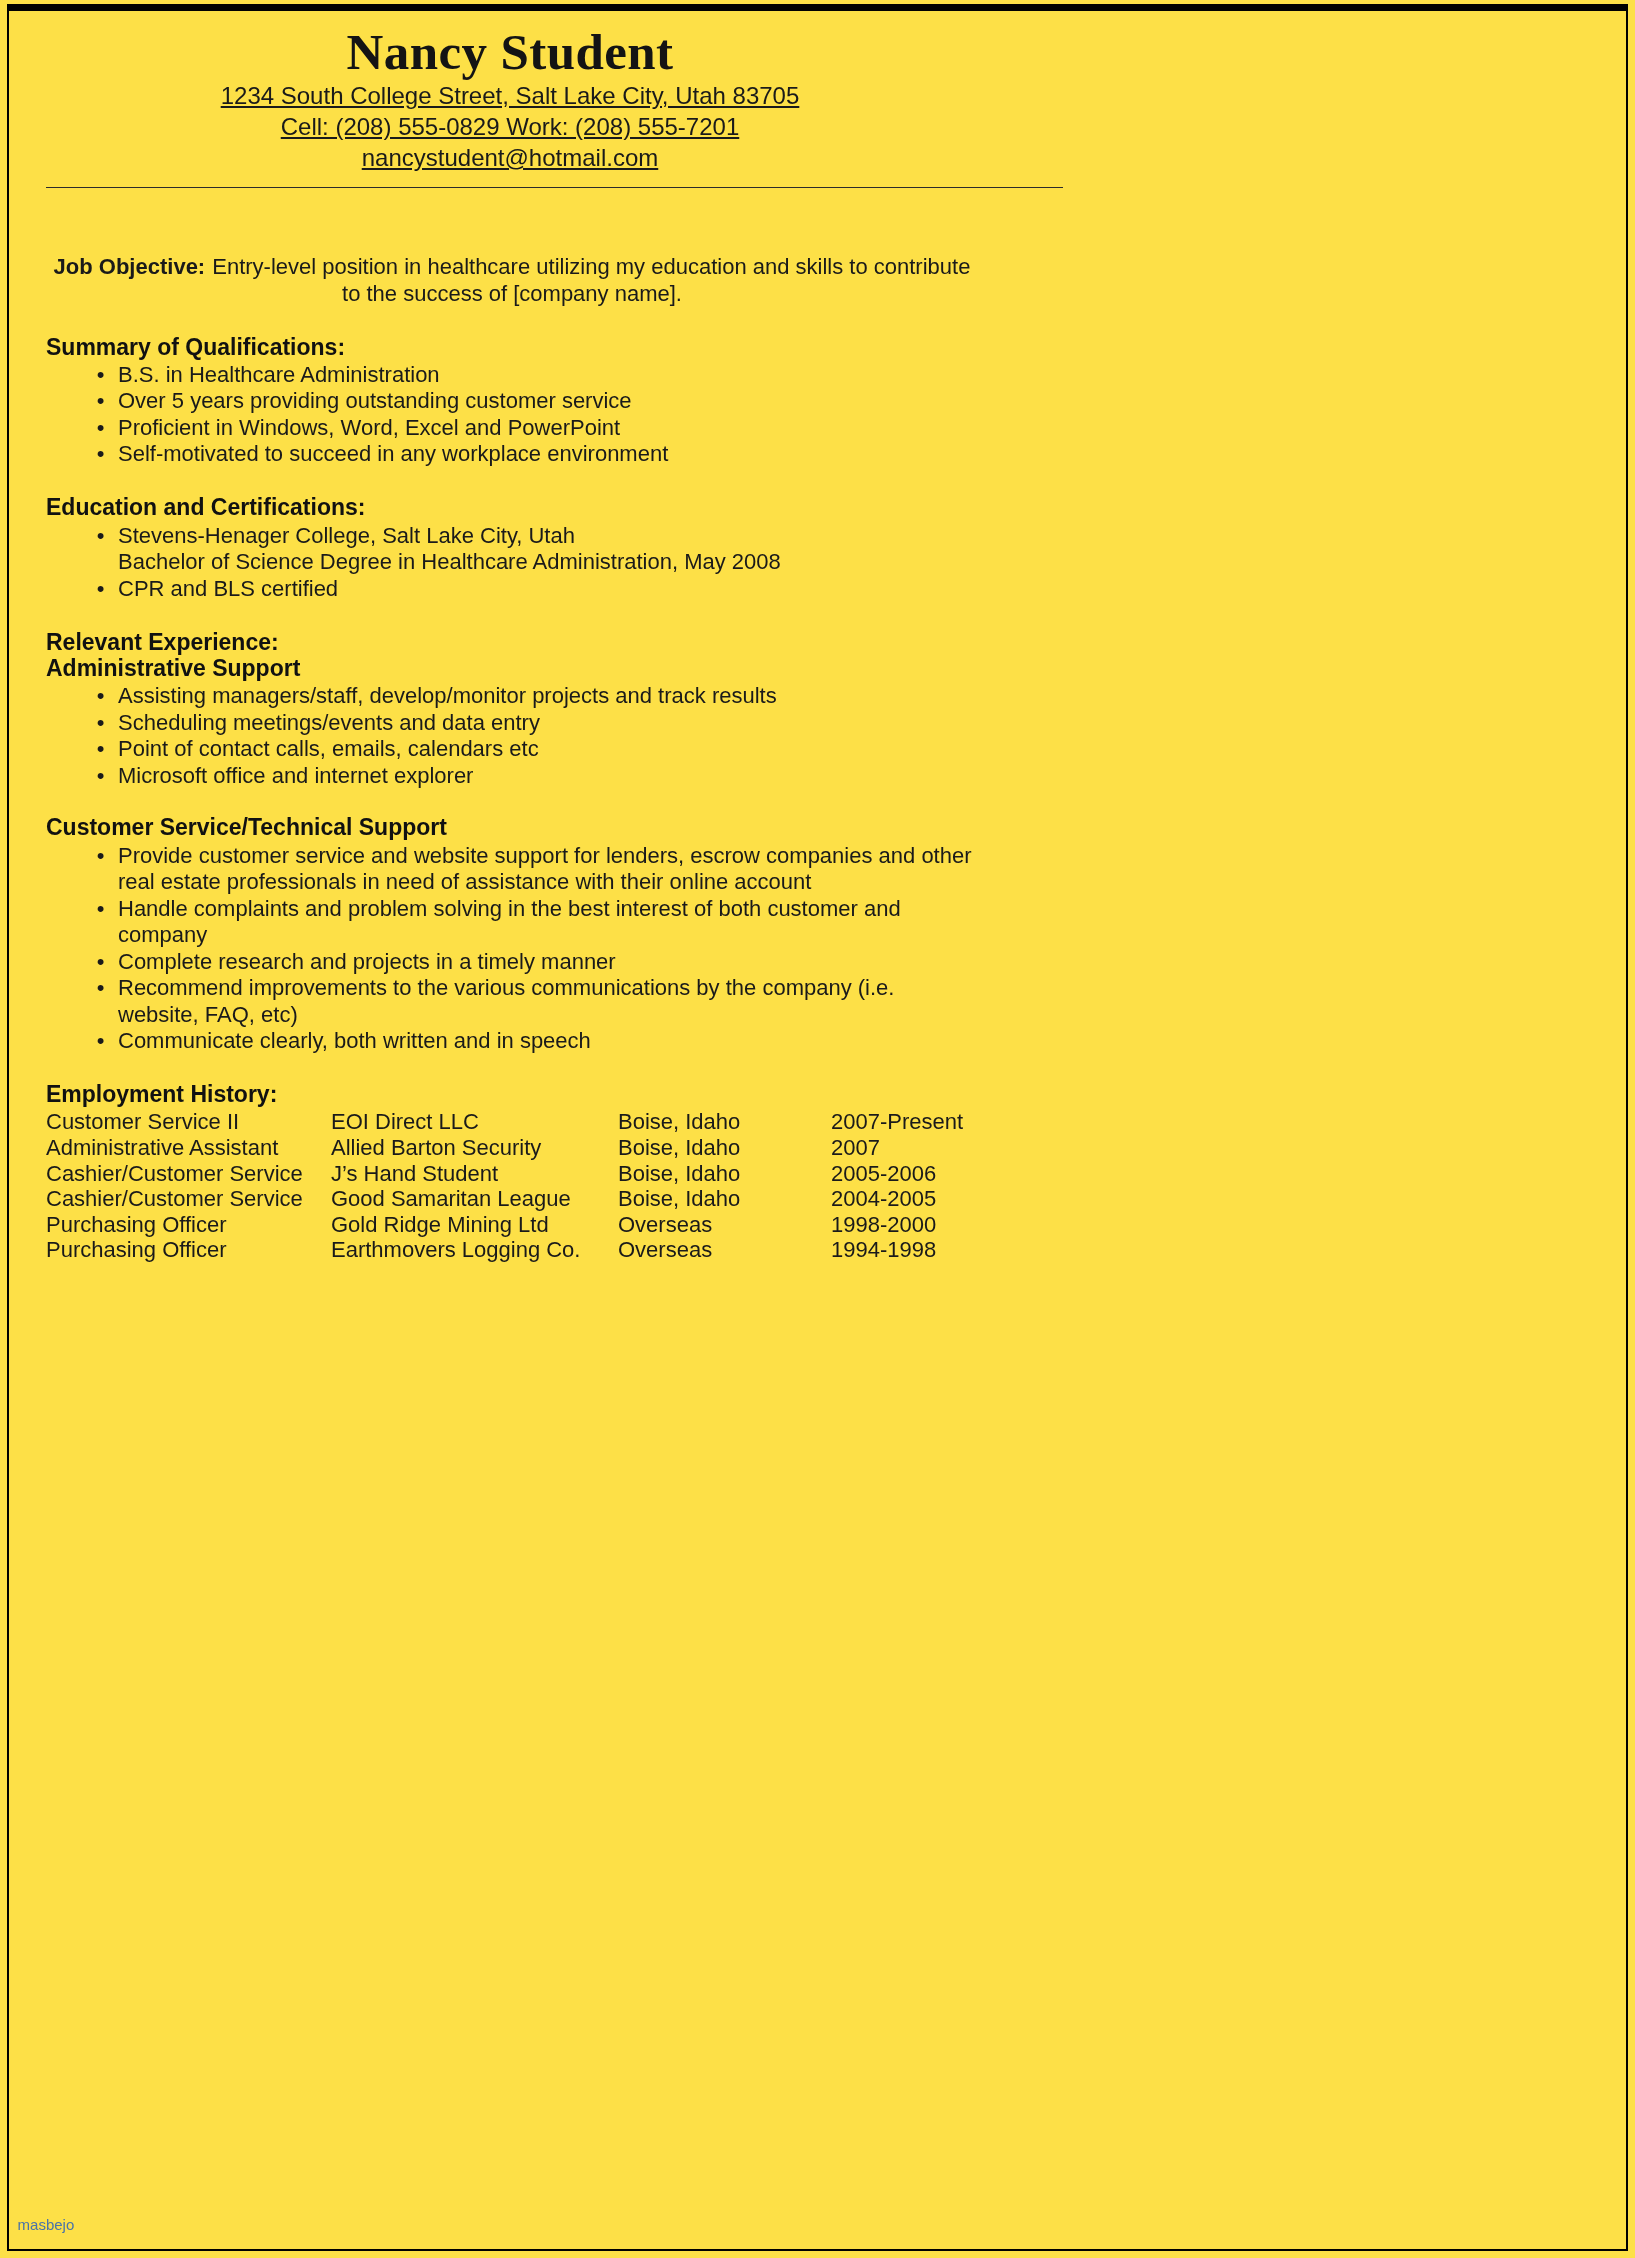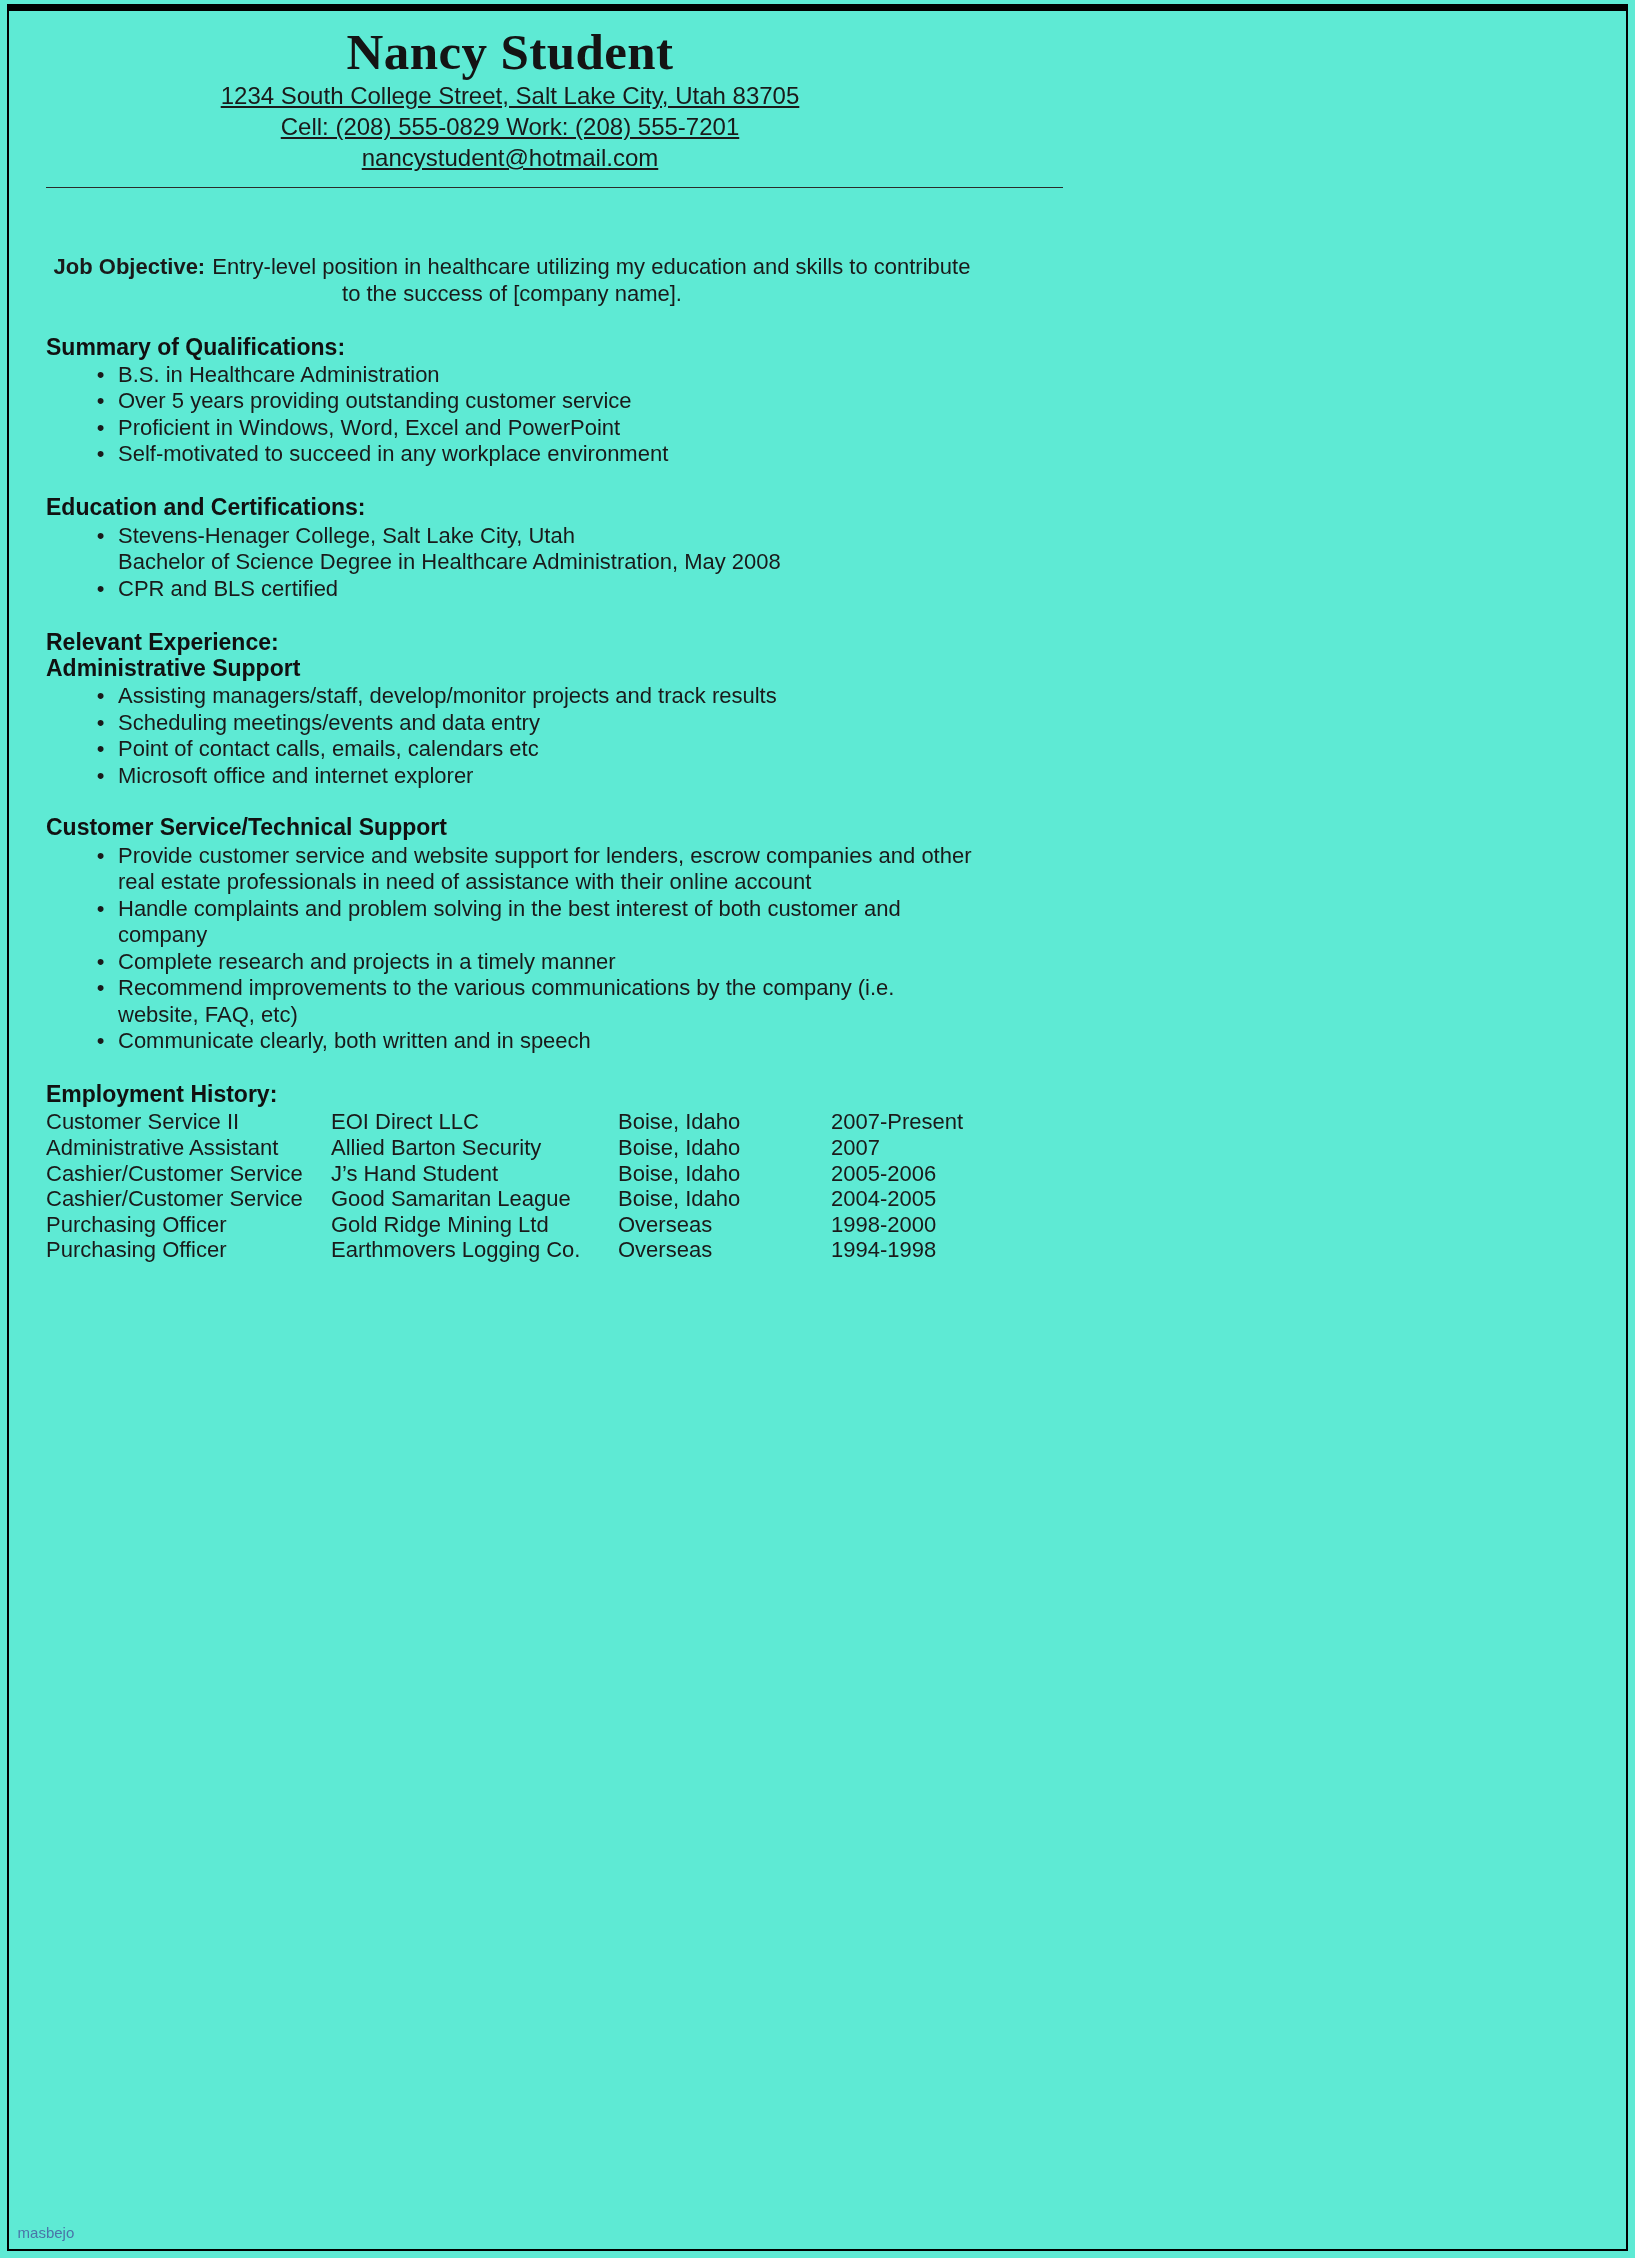--- a/index.html
+++ b/index.html
@@ -1,20 +1,20 @@
 <!DOCTYPE html>
 <html style="font-size:14px"><head>
 <meta charset="utf-8">
 <style>
   html, body { margin: 0; padding: 0; background: #ffffff; }
   .page {
     position: relative;
     width: 1636px;
     height: 2258px;
-    background: #5eead4;
+    background: #fde047;
     font-family: "Liberation Sans", sans-serif;
     color: #1a1a1a;
     font-size: 22px;
     line-height: 26.5px;
     overflow: hidden;
   }
   .frame {
     position: absolute;
     top: 4.4px; left: 7px; right: 8px; bottom: 7px;
     border: 2.6px solid #000000;
@@ -69,21 +69,21 @@
   .etable { margin-top: 1.8px; }
   .trow {
     display: grid;
     grid-template-columns: 285px 287px 213px auto;
     line-height: 25.6px;
   }
   .tcell { padding-right: 2px; }
   .watermark {
     position: absolute;
     left: 17.6px;
-    bottom: 16px;
+    bottom: 24px;
     font-size: 15px;
     line-height: 17.6px;
     color: #4a74a8;
     text-decoration: none;
     cursor: pointer;
   }
 </style>
 </head>
 <body>
 

